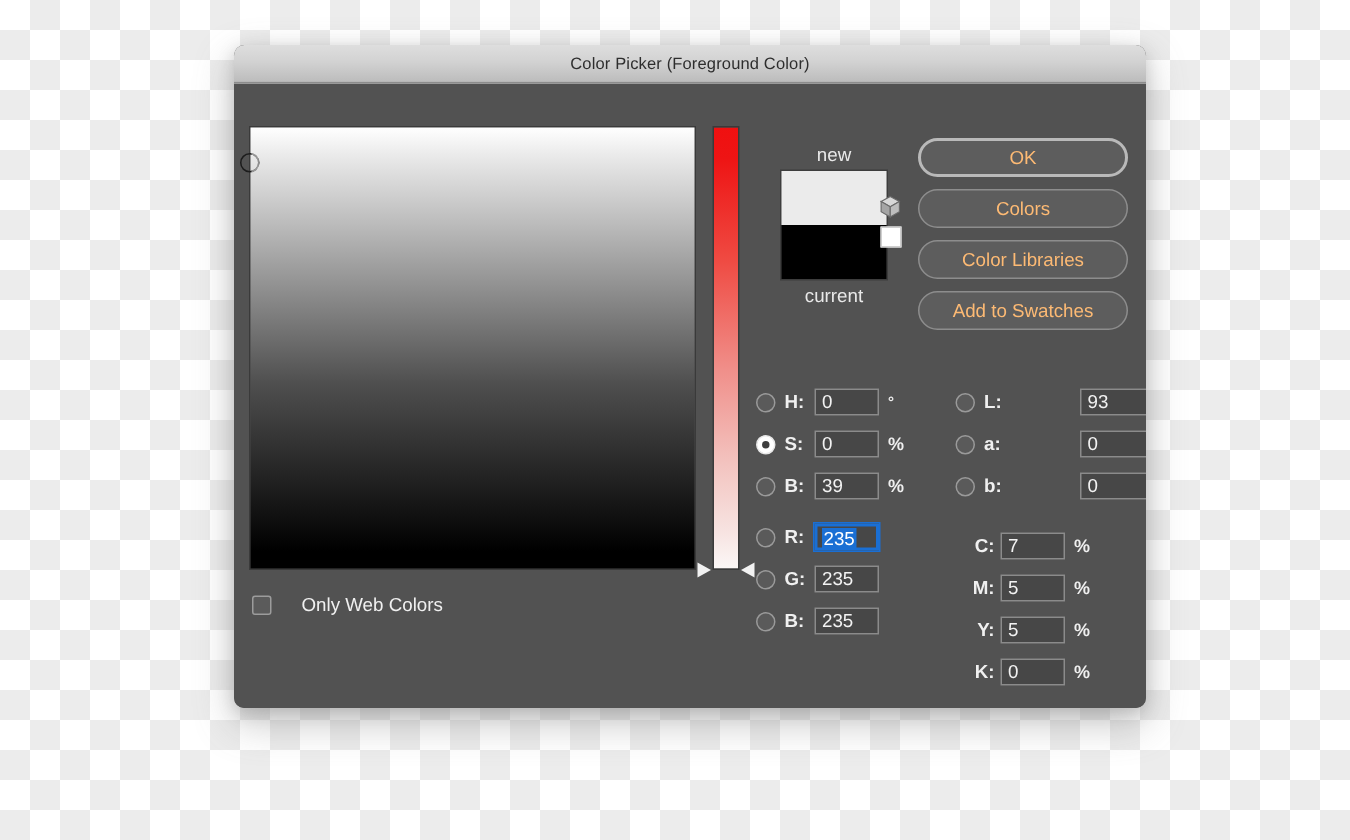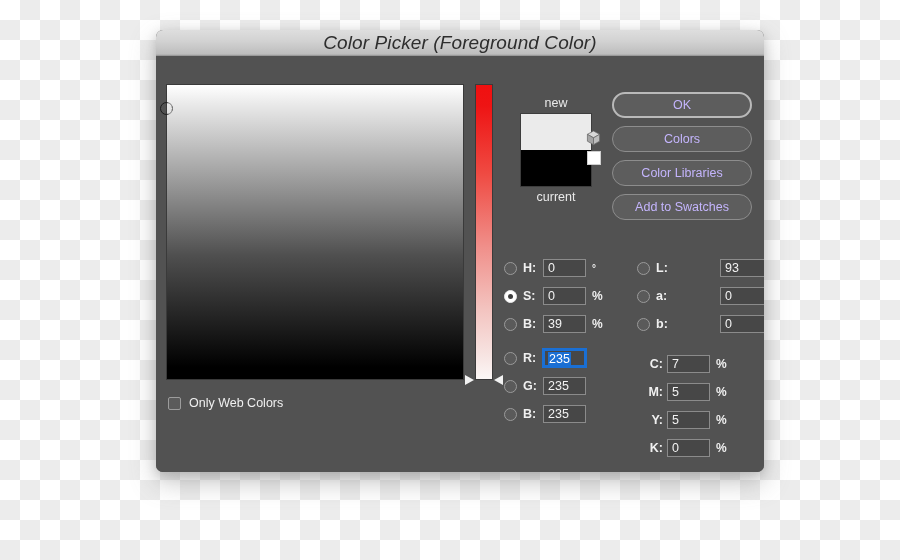--- a/index.html
+++ b/index.html
@@ -35,24 +35,23 @@
   }
   #titlebar {
     height: 25px;
     background: linear-gradient(to bottom, #dedede 0%, #d2d2d2 45%, #bdbdbd 96%, #aaaaaa 100%);
     border-bottom: 1px solid #9a9a9a;
     display: flex;
     align-items: center;
     justify-content: center;
   }
   #titlebar-text {
-    font-size: 19px;
+    font-size: 11px;
     color: #2e2e2e;
     letter-spacing: 0.1px;
-    font-style: italic;
   }
   #body-area {
     position: relative;
     height: 416px;
     background: #525252;
   }
 
   
   #field-wrap {
     position: absolute;
@@ -124,21 +123,21 @@
     border-right: 9px solid #f2f2f2;
   }
 
   
   #webcolors-row {
     position: absolute;
     left: 12px;
     top: 340px;
     display: flex;
     align-items: center;
-    gap: 8px;
+    gap: 20px;
   }
   #webcolors-box {
     width: 13px;
     height: 13px;
     border: 1px solid #9c9c9c;
     border-radius: 2px;
     background: #5b5b5b;
     box-sizing: border-box;
   }
   #webcolors-label {
@@ -154,21 +153,21 @@
     width: 140px;
     display: flex;
     flex-direction: column;
     gap: 8px;
   }
   .btn {
     height: 26px;
     border: 1px solid #8d8d8d;
     border-radius: 13px;
     background: #5d5d5d;
-    color: #c4b5fd;
+    color: #fdba74;
     font-size: 12.5px;
     display: flex;
     align-items: center;
     justify-content: center;
     font-family: "Liberation Sans", sans-serif;
     box-sizing: border-box;
   }
   .btn.primary {
     border: 2px solid #b9b9b9;
   }

